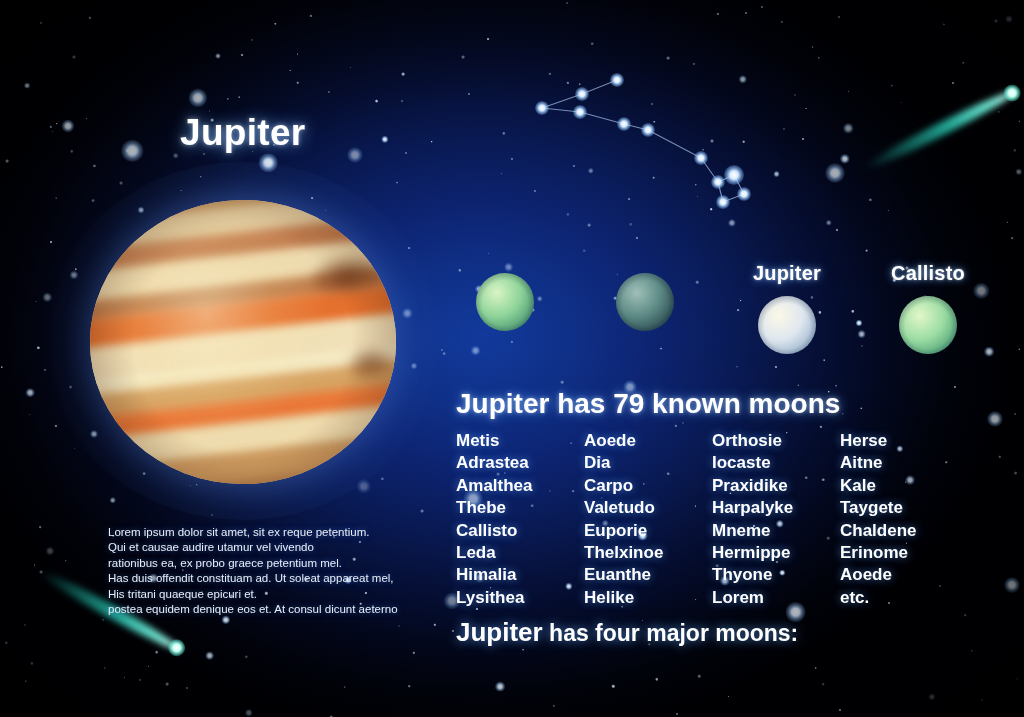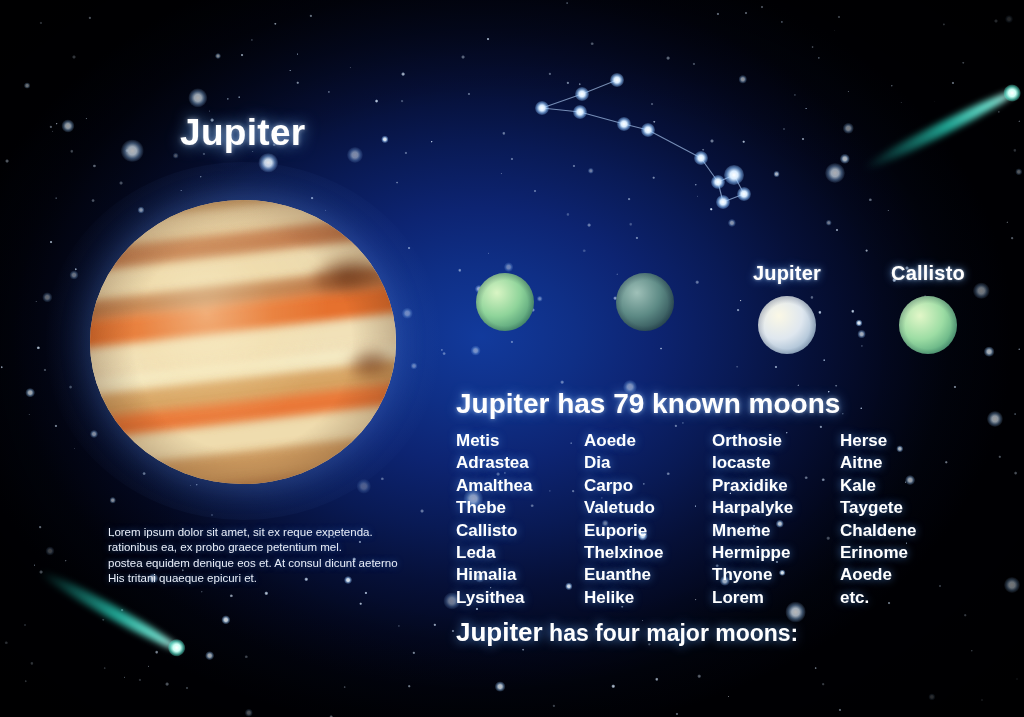--- a/index.html
+++ b/index.html
@@ -687,19 +687,21 @@
       </div>
     </div>
 
   <div class="footline">
     <div class="l1">
       <span class="big">Jupiter</span><span> has four major moons:</span>
     </div>
   </div>
 
   <div class="lorem" id="lorem">
-      <div>Lorem ipsum dolor sit amet, sit ex reque expetenda.</div>
+      <div>Lorem ipsum dolor sit amet, sit ex reque petentium.</div>
+      <div>Qui et causae audire utamur  vel vivendo</div>
       <div>rationibus ea, ex probo graece petentium mel.</div>
+      <div>Has duis offendit constituam ad. Ut soleat appareat mel,</div>
+      <div>His tritani quaeque epicuri et.</div>
       <div>postea equidem denique eos et. At consul dicunt aeterno</div>
-      <div>His tritani quaeque epicuri et.</div>
     </div>
 
 </div>
 
 </body></html>

